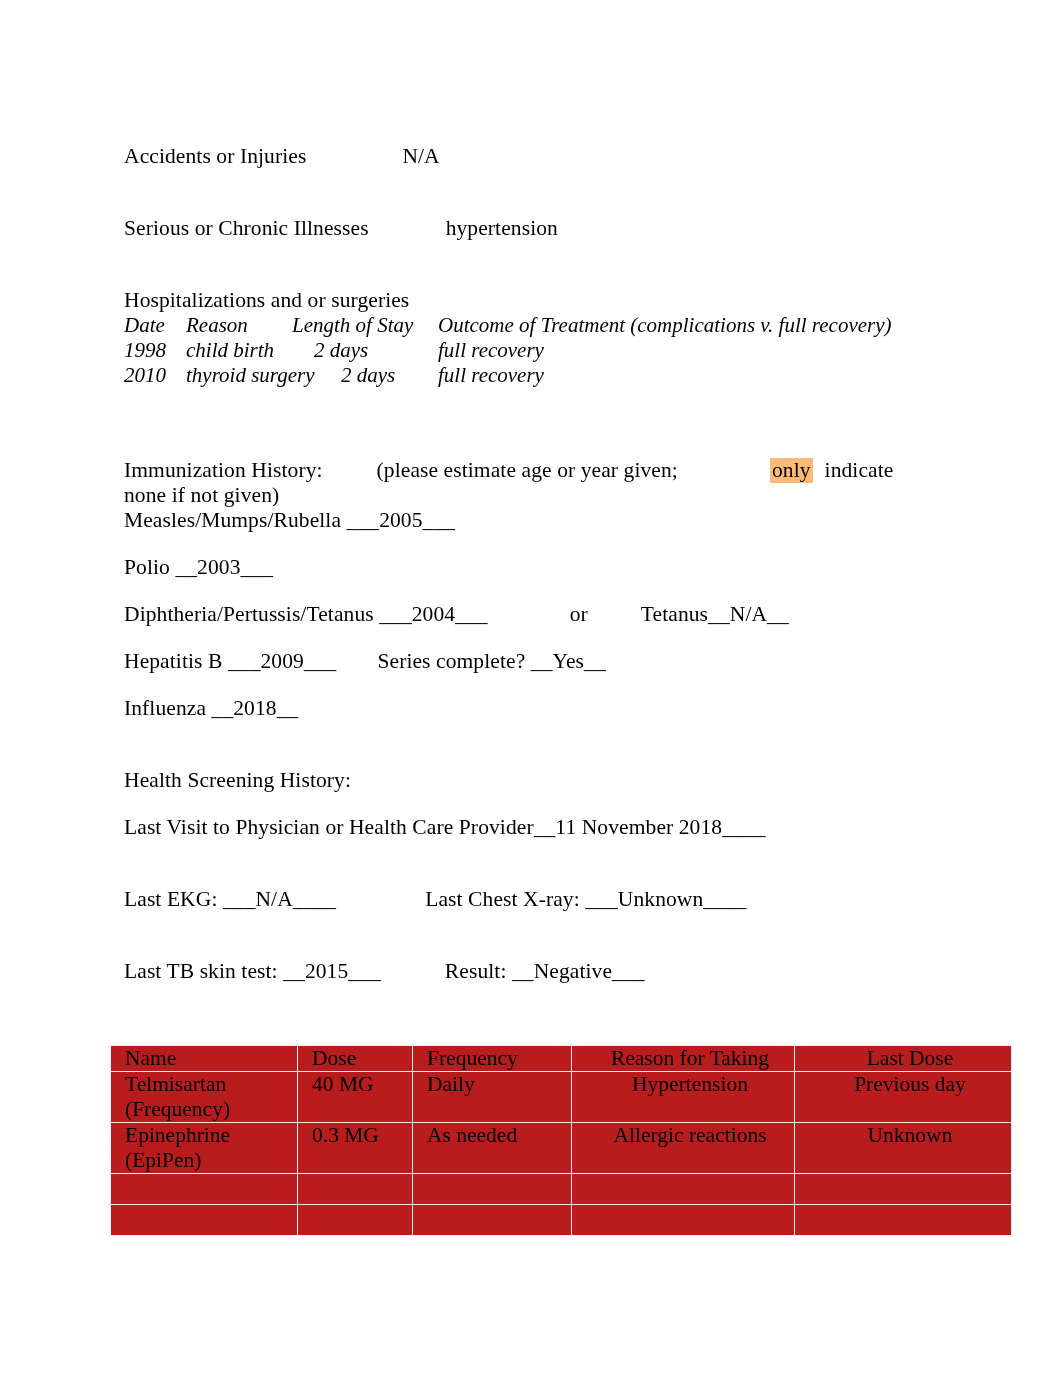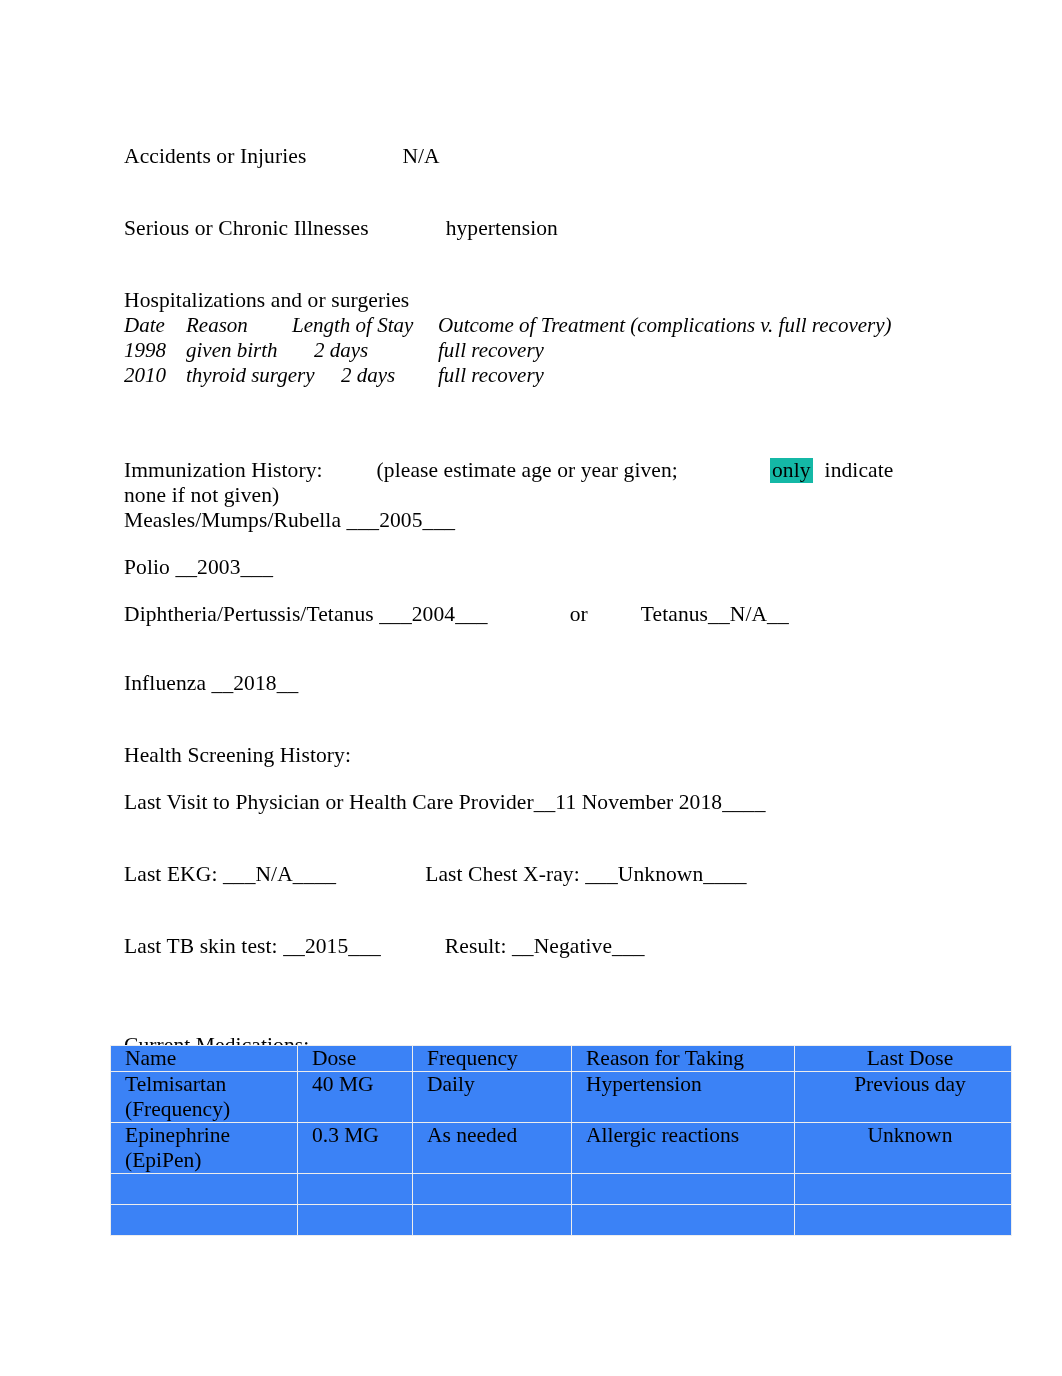--- a/index.html
+++ b/index.html
@@ -53,21 +53,21 @@
   .c-date   { width: 62px; }
   .c-reason { width: 106px; }
   .c-los    { width: 146px; }
   .c-out    { width: auto; }
 
   
   .hdr .c-reason { width: 106px; }
 
   
   .hl {
-    background: #14b8a6;
+    background: #fdba74;
     display: inline-block;
     padding: 0 2px;
   }
 
   
   .meds-wrap {
     position: absolute;
     left: 110px;
     top: 1045px;
     width: 826px;
@@ -78,27 +78,27 @@
     table-layout: fixed;
     font-size: 21.5px;
     line-height: 25px;
   }
   table.meds td {
     border: 1px solid #ededed;
     padding: 0 0 0 14px;
     vertical-align: top;
     font-family: "Liberation Serif", "DejaVu Serif", serif;
     color: #000;
-    background: #3b82f6;
+    background: #b91c1c;
   }
   table.meds tr.blank td { height: 30px; }
   .col-name  { width: 172px; }
   .col-dose  { width: 100px; }
   .col-freq  { width: 144px; }
-  .col-reas  { width: 208px; }
+  .col-reas  { width: 208px; text-align: center; }
   .col-last  { width: 202px; text-align: center; }
 
   .nowrap { white-space: pre-line; }
 </style>
 </head>
 <body>
 
 <div class="page">
   <div class="doc">
 
@@ -107,21 +107,21 @@
     <div class="gap-lg"></div>
 
     <div class="p"><span>Serious or Chronic Illnesses</span><span style="display:inline-block;width:77px"></span><span>hypertension</span></div>
 
     <div class="gap-lg"></div>
 
     <div class="p">Hospitalizations and or surgeries</div>
 
     <div class="tabrow hdr"><span class="c-date">Date</span><span class="c-reason">Reason</span><span class="c-los">Length of Stay</span><span class="c-out">Outcome of Treatment (complications v. full recovery)</span></div>
 
-    <div class="tabrow"><span class="c-date">1998</span><span class="c-reason">given birth</span><span class="c-los" style="width:140px;text-indent:22px">2 days</span><span class="c-out" style="padding-left:6px">full recovery</span></div>
+    <div class="tabrow"><span class="c-date">1998</span><span class="c-reason">child birth</span><span class="c-los" style="width:140px;text-indent:22px">2 days</span><span class="c-out" style="padding-left:6px">full recovery</span></div>
 
     <div class="tabrow"><span class="c-date">2010</span><span class="c-reason" style="width:155px">thyroid surgery</span><span style="display:inline-block;width:91px">2 days</span><span class="c-out" style="padding-left:6px">full recovery</span></div>
 
     <div class="gap-lg"></div>
     <div style="height:23px"></div>
 
     <div class="p"><span>Immunization History:</span><span style="display:inline-block;width:54px"></span><span>(please estimate age or year given;</span><span style="display:inline-block;width:92px"></span><span class="hl">only</span><span style="display:inline-block;width:12px"></span><span>indicate</span></div>
 
     <div class="p">none if not given)</div>
 
@@ -130,20 +130,21 @@
     <div class="gap-sm"></div>
 
     <div class="p"><span>Polio</span><span> </span><span>__2003___</span></div>
 
     <div class="gap-sm"></div>
 
     <div class="p"><span>Diphtheria/Pertussis/Tetanus</span><span> </span><span>___2004___</span><span style="display:inline-block;width:82px"></span><span>or</span><span style="display:inline-block;width:53px"></span><span>Tetanus</span><span>__N/A__</span></div>
 
     <div class="gap-sm"></div>
 
+    <div class="p"><span>Hepatitis B</span><span> </span><span>___2009___</span><span style="display:inline-block;width:41px"></span><span>Series complete?</span><span> </span><span>__Yes__</span></div>
 
     <div class="gap-sm"></div>
 
     <div class="p"><span>Influenza</span><span> </span><span>__2018__</span>
     </div>
 
     <div class="gap-sm"></div>
 
     <div class="p">Health Screening History:</div>
 

